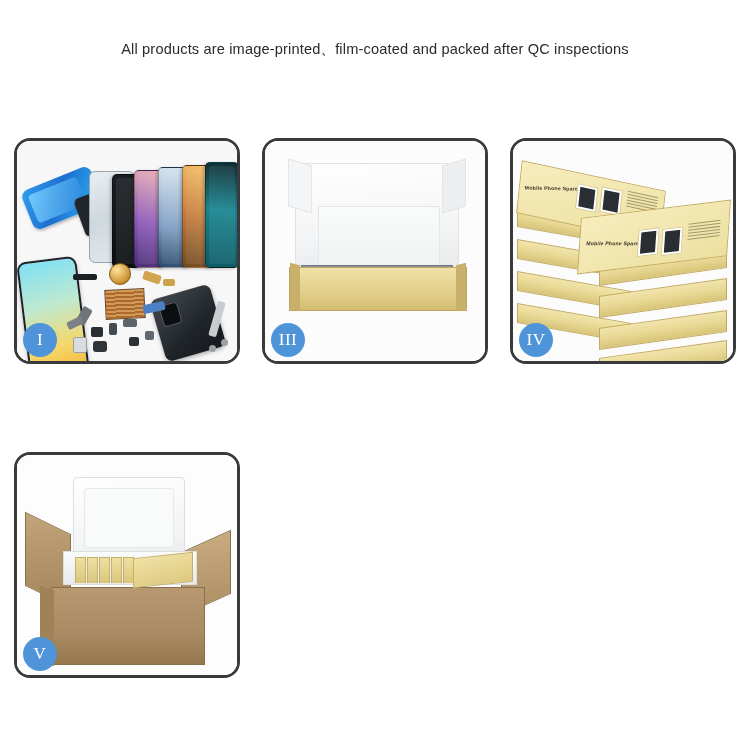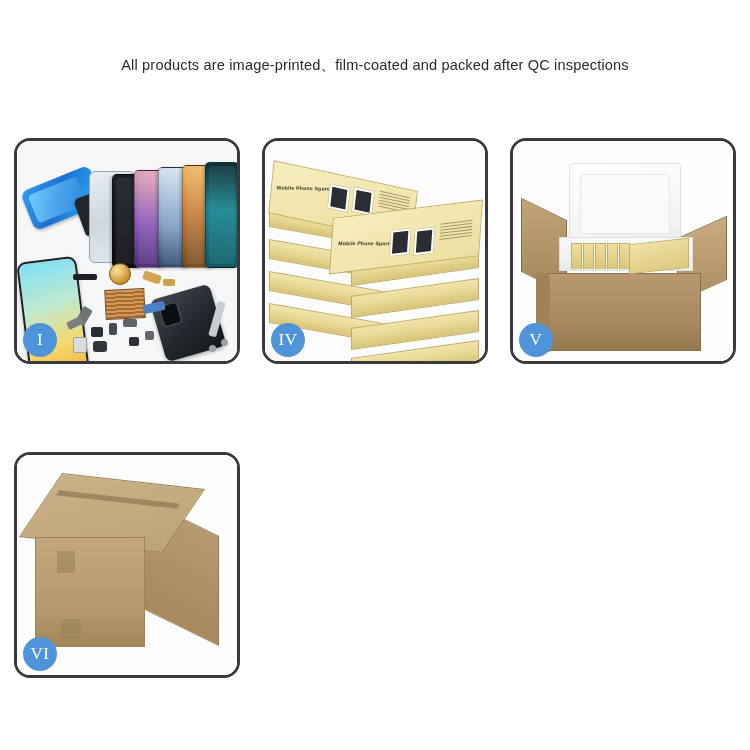--- a/index.html
+++ b/index.html
@@ -25,21 +25,21 @@
   .page-title {
     font-size: 35px;
     font-weight: 700;
     letter-spacing: 1.1px;
     color: #161616;
     line-height: 1;
     margin: 0;
     font-family: "Liberation Sans", sans-serif;
   }
   .page-subtitle {
-    margin: 20px 0 0 0;
+    margin: 4px 0 0 0;
     font-size: 14.6px;
     font-weight: 400;
     color: #2a2a2a;
     letter-spacing: 0.15px;
     line-height: 1;
   }
 
   
   .panel-grid {
     position: absolute;
@@ -404,20 +404,31 @@
         <div class="spart s12"></div>
       <div class="spart s13"></div>
         <div class="spart s14"></div>
         <div class="spart s15"></div>
       <div class="spart s16"></div>
     </div>
     <div class="badge">I</div>
   </div>
 
 
+  <div class="panel">
+    <div class="panel-photo">
+      <div class="p3-bg"></div>
+      <div class="foam-lid">
+        <div class="foam-inner"></div>
+      </div>
+      <div class="bubble-fill"></div>
+      <div class="kraft-tray"></div>
+    </div>
+    <div class="badge">III</div>
+  </div>
 
   <div class="panel">
     <div class="panel-photo">
       <div class="p4-bg"></div>
       <div class="box-stack">
         <div class="ybox bL1"></div>
           <div class="ybox bL2"></div>
         <div class="ybox bL3"></div>
           <div class="ybox bL4"></div>
         <div class="ybox bR1"></div>
@@ -480,26 +491,14 @@
           <i style="left:12px;"></i>
           <i style="left:24px;"></i>
         <i style="left:36px;"></i>
           <i style="left:48px;"></i>
       </div>
       <div class="yslab" style="left:116px; top:100px;"></div>
     </div>
     <div class="badge">V</div>
   </div>
 
-  <div class="panel">
-    <div class="panel-photo">
-      <div class="p6-bg"></div>
-      <div class="c6-side"></div>
-      <div class="c6-top"></div>
-      <div class="c6-seam"></div>
-      <div class="c6-front"></div>
-      <div class="c6-tab1"></div>
-      <div class="c6-tab2"></div>
-    </div>
-    <div class="badge">VI</div>
-  </div>
 
 </div>
 
 </body></html>

